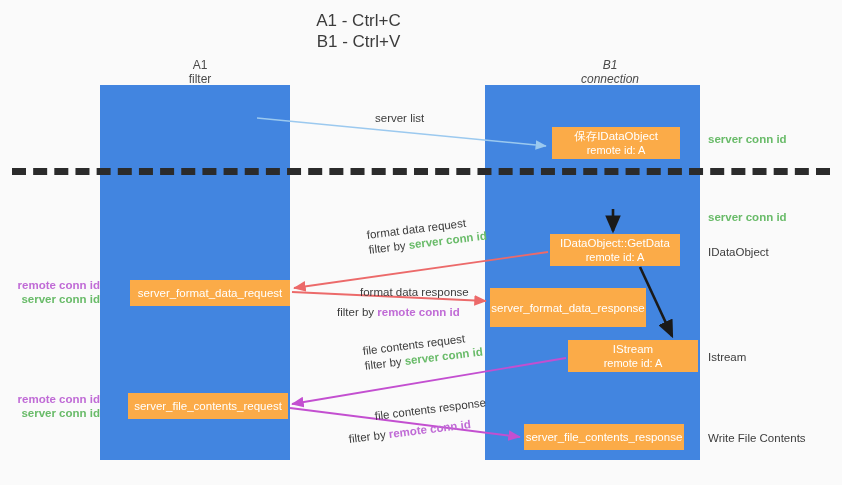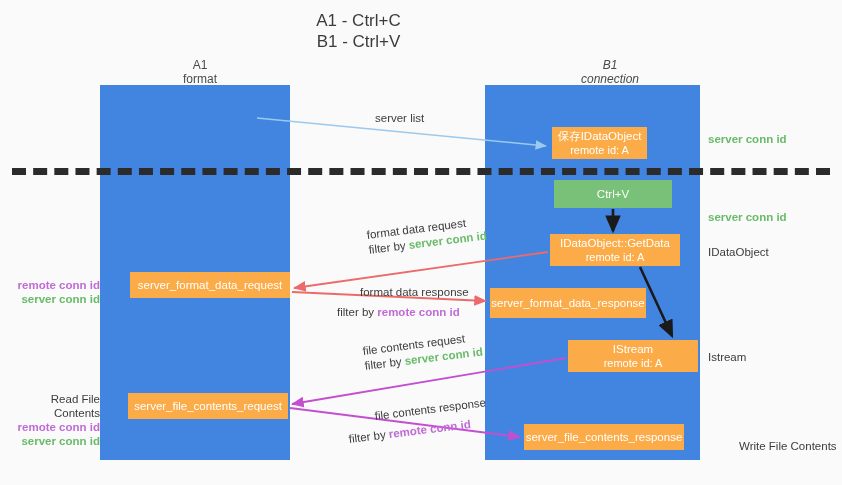--- a/index.html
+++ b/index.html
@@ -49,46 +49,46 @@
     font-size:11.5px;
     line-height:14px;
     text-align:center;
     padding:2px 4px;
   }
   .box.green{background:#79c079;}
   .box.orange{background:#fbab48;}
   .box .l2{font-size:11px;}
 
   #box-ctrlc{left:135px;top:104px;width:120px;height:28px;}
-  #box-idataobject{left:552px;top:127px;width:95px;height:32px;}
+  #box-idataobject{left:552px;top:127px;width:128px;height:32px;}
   #box-ctrlv{left:554px;top:180px;width:118px;height:28px;}
   #box-getdata{left:550px;top:234px;width:130px;height:32px;}
-  #box-fmt-req{left:130px;top:272px;width:160px;height:26px;}
-  #box-fmt-resp{left:490px;top:288px;width:156px;height:30px;}
+  #box-fmt-req{left:130px;top:280px;width:160px;height:26px;}
+  #box-fmt-resp{left:490px;top:288px;width:156px;height:39px;}
   #box-istream{left:568px;top:340px;width:130px;height:32px;}
   #box-file-req{left:128px;top:393px;width:160px;height:26px;justify-content:center;}
   #box-file-resp{left:524px;top:424px;width:160px;height:26px;}
 
   
   #divider{
     left:12px;top:168px;width:818px;height:0;
     border-top:7px dashed #2b2b2b;
   }
 
   
   .note{font-size:11.5px;line-height:14px;}
   .green-t{color:#69bb69;font-weight:bold;}
   .purple-t{color:#c06bd6;font-weight:bold;}
   .dark-t{color:#3c3c3c;}
 
   #note-srv-1{left:708px;top:132px;}
   #note-srv-2{left:708px;top:210px;}
   #note-dataobject{left:708px;top:245px;}
   #note-istream{left:708px;top:350px;}
-  #note-writefile{left:739px;top:431px;margin-top:8px;}
+  #note-writefile{left:708px;top:431px;}
 
   #note-left-1{left:10px;top:278px;width:90px;text-align:right;}
   #note-left-2{left:5px;top:392px;width:95px;text-align:right;}
   #note-left-2 .hdr{color:#3c3c3c;font-weight:normal;}
 
   
   .alabel{
     font-size:11.5px;
     line-height:15px;
     color:#3c3c3c;
@@ -109,21 +109,21 @@
 </style>
 </head>
 <body>
 
 <div id="stage">
 
   <div class="abs" id="title">A1 - Ctrl+C
 B1 - Ctrl+V</div>
 
   <div class="abs col-head" id="head-a1">A1
-format</div>
+filter</div>
   <div class="abs col-head" id="head-b1">B1
 connection</div>
 
   <div class="abs lane" id="lane-a1"></div>
   <div class="abs lane" id="lane-b1"></div>
 
   <svg id="wires" viewBox="0 0 842 485">
     <defs>
       <marker id="ah-blue" markerWidth="7" markerHeight="6" refX="6.5" refY="3" orient="auto">
         <path d="M0,0 L7,3 L0,6 z" fill="#9bc9ef"></path>
@@ -155,23 +155,20 @@
   </svg>
 
   <div class="abs" id="divider"></div>
 
 
   <div class="abs box orange" id="box-idataobject">
     <span>保存IDataObject</span>
     <span class="l2">remote id: A</span>
   </div>
 
-  <div class="abs box green" id="box-ctrlv">
-    <span>Ctrl+V</span>
-  </div>
 
   <div class="abs box orange" id="box-getdata">
     <span>IDataObject::GetData</span>
     <span class="l2">remote id: A</span>
   </div>
 
   <div class="abs box orange" id="box-fmt-req">
     <span>server_format_data_request</span>
   </div>
 
@@ -197,21 +194,20 @@
   <div class="abs note dark-t" id="note-dataobject">IDataObject</div>
   <div class="abs note dark-t" id="note-istream">Istream</div>
   <div class="abs note dark-t" id="note-writefile">Write File Contents</div>
 
   <div class="abs note" id="note-left-1">
     <div class="purple-t">remote conn id</div>
     <div class="green-t">server conn id</div>
   </div>
 
   <div class="abs note" id="note-left-2">
-    <div class="hdr">Read File Contents</div>
     <div class="purple-t">remote conn id</div>
     <div class="green-t">server conn id</div>
   </div>
 
   <div class="abs alabel" id="lbl-format-list">server list</div>
 
   <div class="abs alabel" id="lbl-fmt-req">
     <span>format data request</span>
     <span class="ln2"><span>filter by </span><span class="green-t">server conn id</span></span>
   </div>

